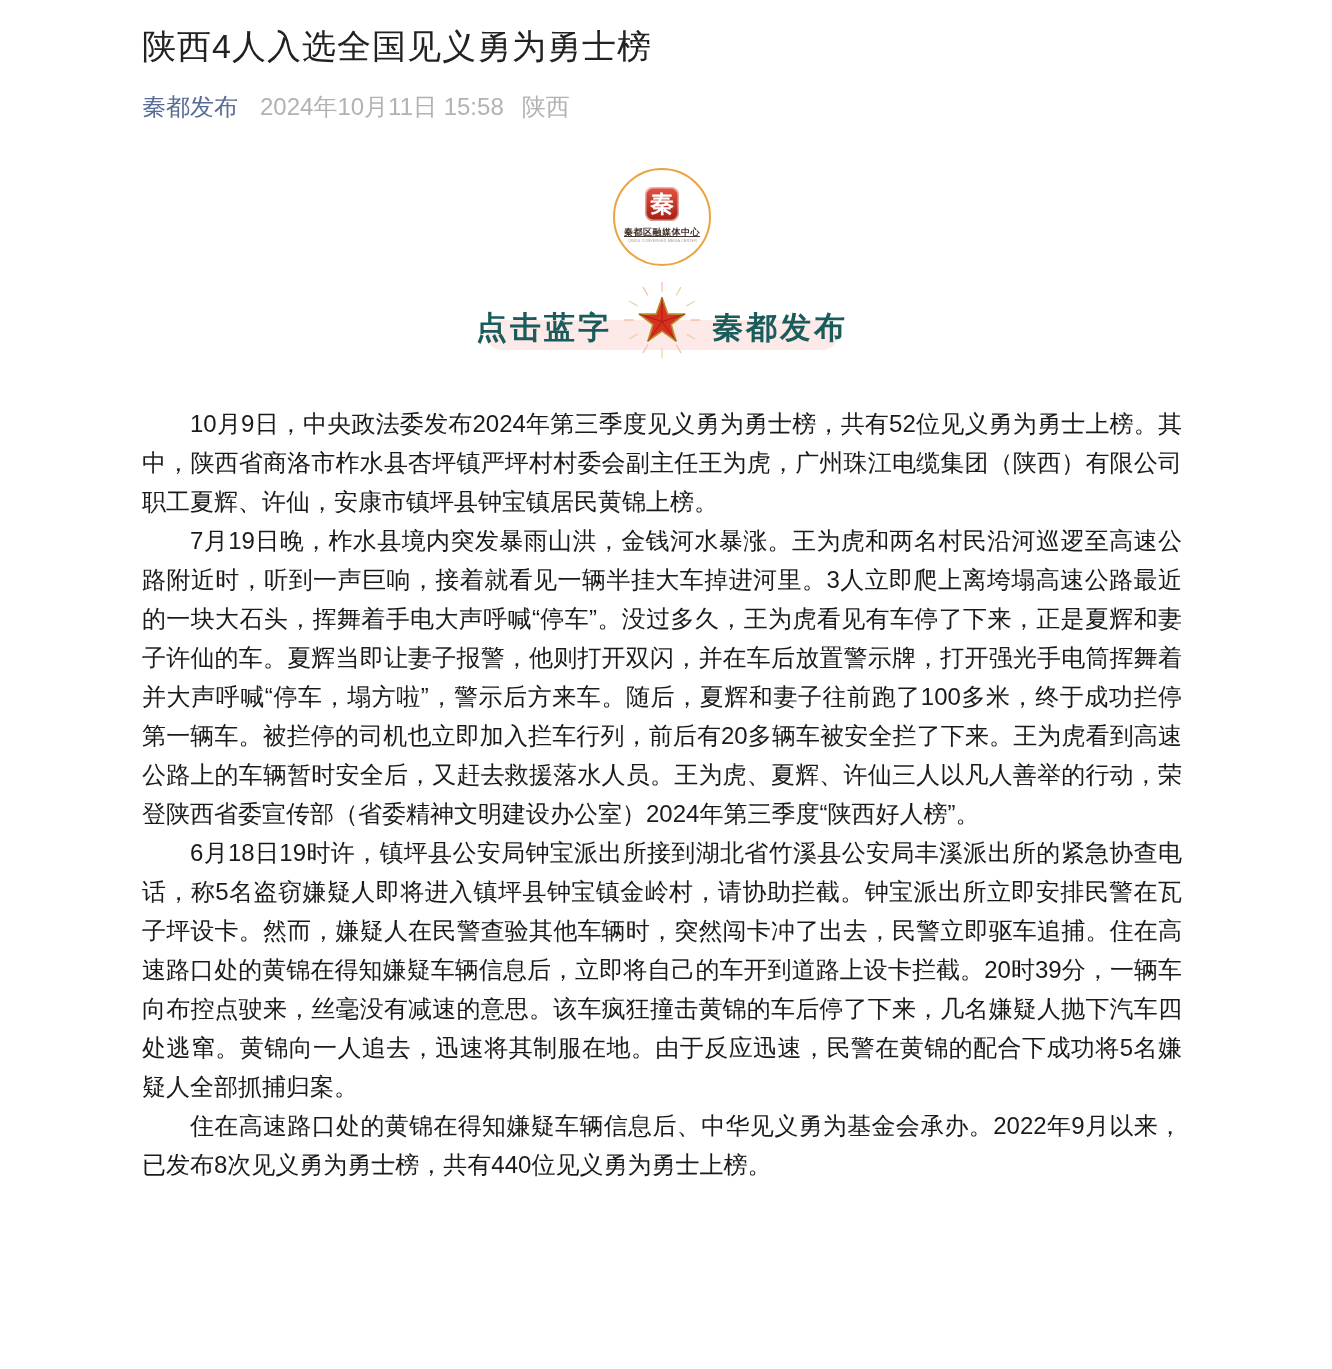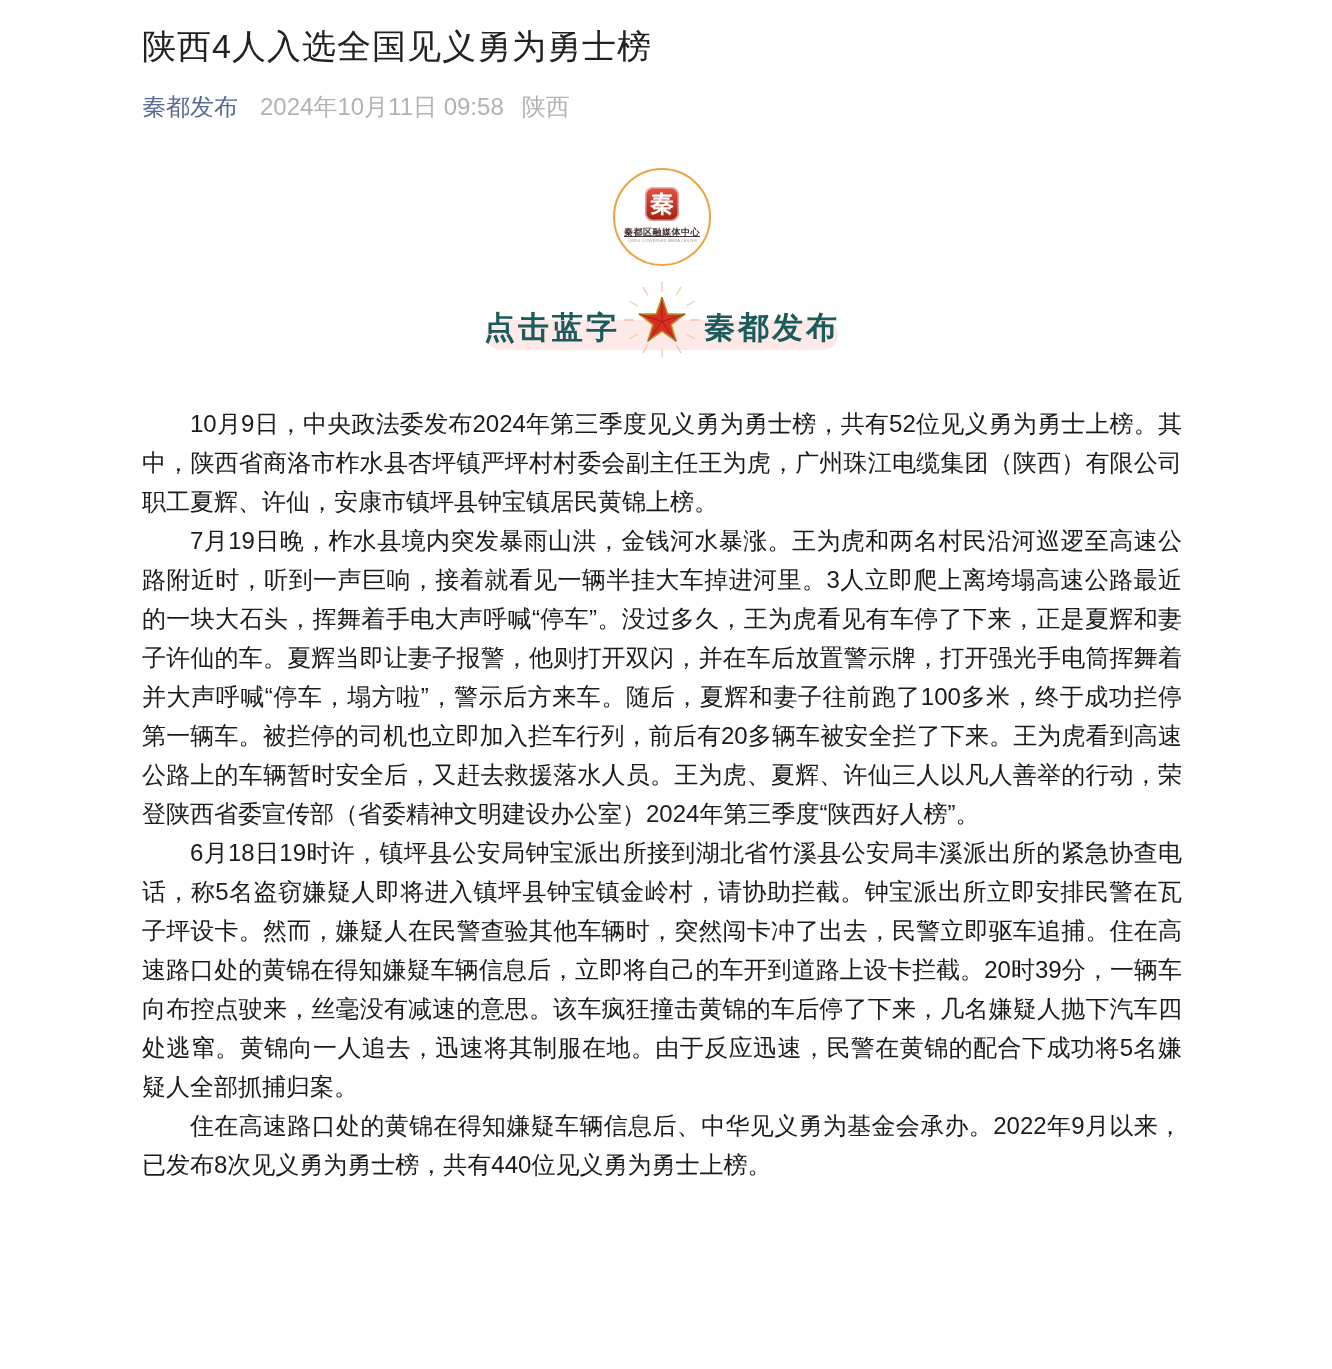--- a/index.html
+++ b/index.html
@@ -51,21 +51,21 @@
   .logo-name{margin-top:5px;font-size:9px;font-weight:700;color:#40322c;letter-spacing:.5px;white-space:nowrap;text-decoration:underline;}
   .logo-sub{font-size:8px;transform:scale(.45);transform-origin:center top;color:#a0948b;letter-spacing:.4px;white-space:nowrap;}
   
   .banner{position:relative;width:352px;height:80px;margin:14px auto 0;}
   .banner-pill{
     position:absolute;left:0;right:0;top:40px;height:30px;
     border-radius:16px;background:var(--banner-bg);
   }
   .banner-row{
     position:absolute;inset:0;display:flex;align-items:flex-start;
-    justify-content:center;gap:2px;
+    justify-content:center;gap:10px;
   }
   .banner-text{
     position:relative;z-index:1;margin-top:28px;
     font-size:31px;line-height:40px;font-weight:700;
     color:var(--banner-fg);letter-spacing:3px;white-space:nowrap;
   }
   .star-svg{width:80px;height:80px;flex:0 0 auto;position:relative;z-index:1;}
   
   .content{margin-top:44px;}
   .content p{
@@ -76,21 +76,21 @@
 </style>
 </head>
 <body>
 
 <div class="article">
 
   <h1 class="title">陕西4人入选全国见义勇为勇士榜</h1>
 
   <div class="meta">
     <span class="author">秦都发布</span>
-    <span class="pubdate">2024年10月11日 09:58</span>
+    <span class="pubdate">2024年10月11日 15:58</span>
     <span class="publoc">陕西</span>
   </div>
 
   <div class="logo-wrap">
     <div class="logo-circle">
       <div class="seal">秦</div>
       <div class="logo-name">秦都区融媒体中心</div>
       <div class="logo-sub">QINDU CONVERGED MEDIA CENTER</div>
     </div>
   </div>

